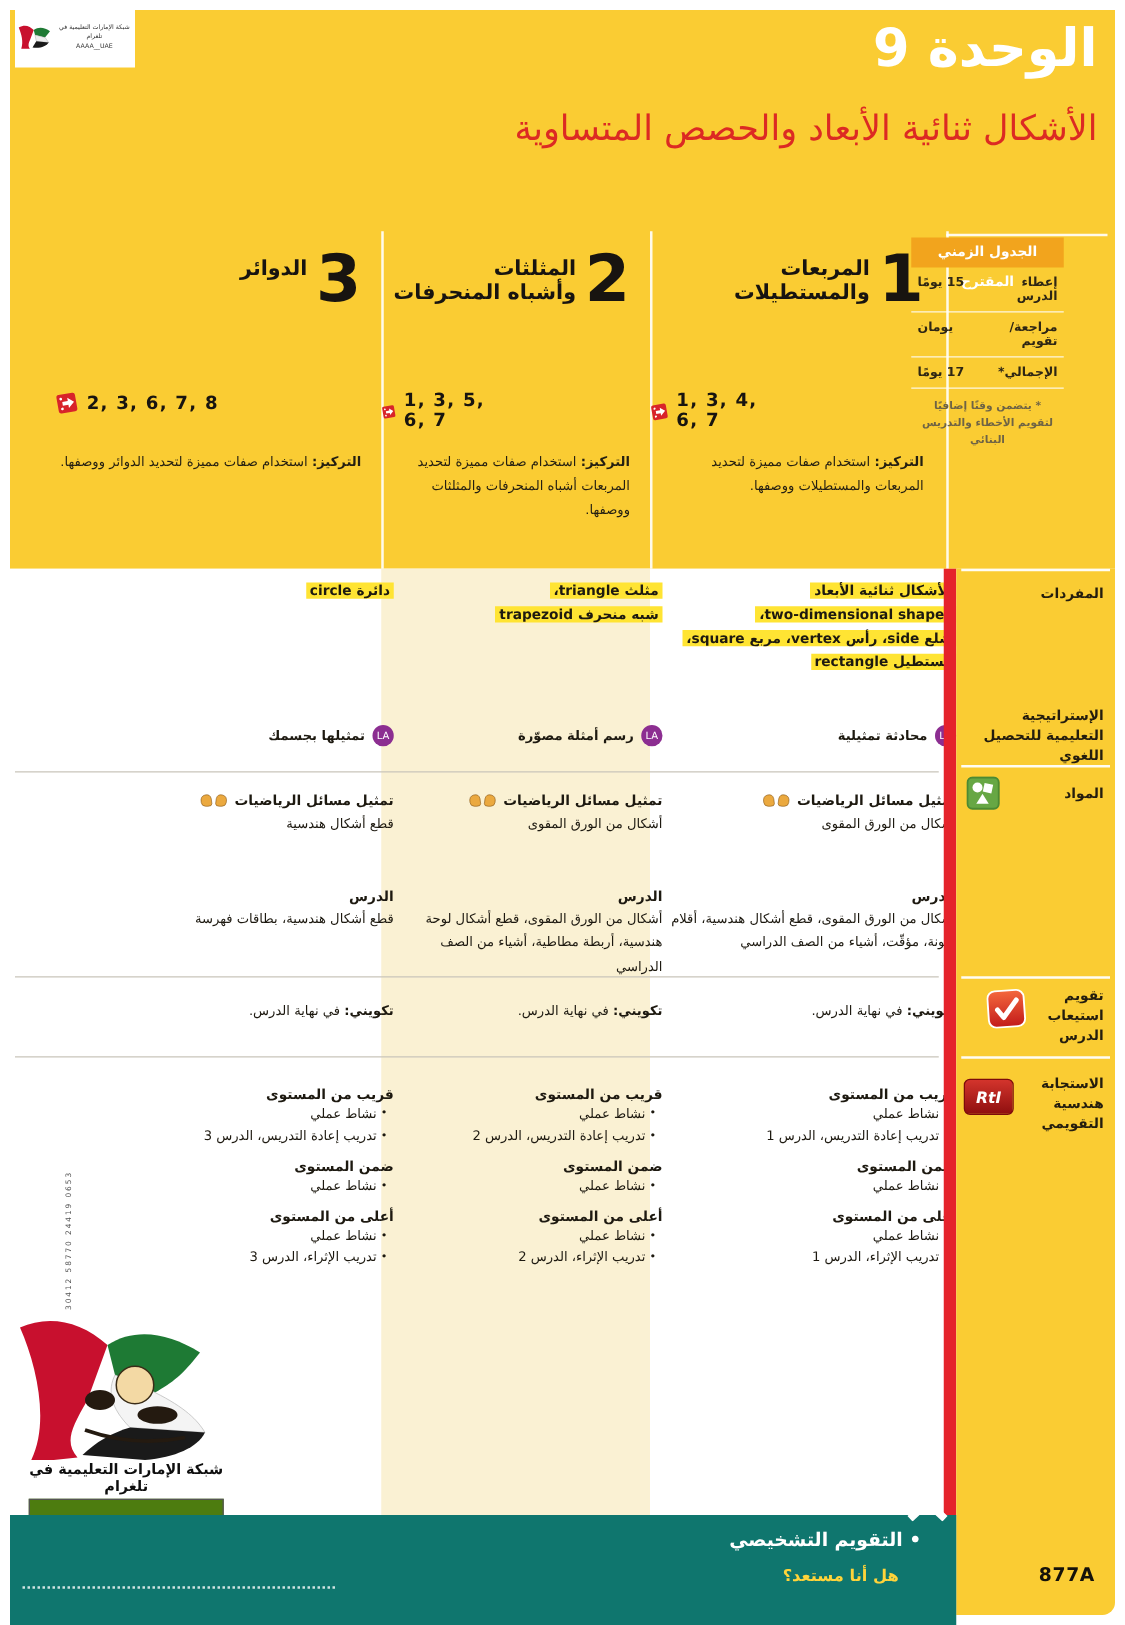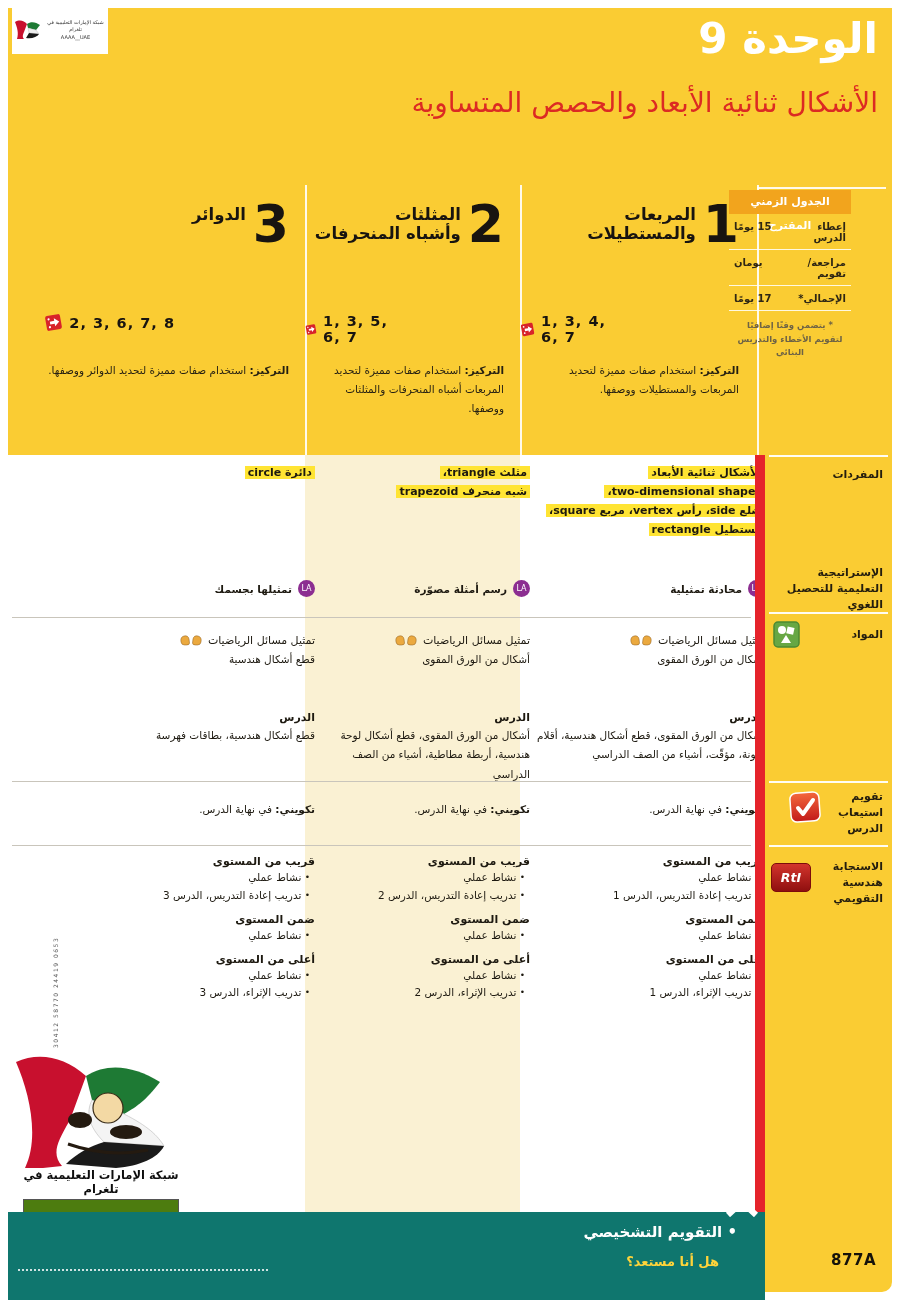--- a/index.html
+++ b/index.html
@@ -38,27 +38,27 @@
   .cream{position:absolute;left:297px;top:0;width:215px;height:100%;background:#FAF1D3}
   .red-vbar{position:absolute;left:755px;top:455px;width:10px;height:757px;background:#E5232B}
   .crow{position:absolute;left:0;right:0}
   .cell{position:absolute;top:0;bottom:0;direction:rtl;text-align:right;padding:0 14px 0 10px;color:#1d1910}
   .hdiv{position:absolute;left:4px;right:4px;height:1px;background:#c9c5bb}
   .vline{height:19px;line-height:19px;white-space:nowrap}
   .hl{background:#FFE433;padding:0 3px;font-weight:bold;font-size:11px}
   .strat{display:flex;direction:rtl;align-items:center;gap:6px;padding-top:13px;font-size:10.5px;font-weight:bold}
   .la{width:17px;height:17px;border-radius:50%;background:#8C2E91;color:#fff;font-size:8px;font-weight:normal;
       display:inline-flex;align-items:center;justify-content:center;flex:0 0 auto}
-  .mat-title{display:flex;direction:rtl;align-items:center;gap:5px;font-size:11px;font-weight:normal;padding-top:8px}
+  .mat-title{display:flex;direction:rtl;align-items:center;gap:5px;font-size:11px;font-weight:bold;padding-top:8px}
   .mat-text{font-size:10.5px;margin-top:6px}
   .les-label{font-size:11px;font-weight:bold;padding-top:4px}
   .les-text{font-size:10.5px;line-height:1.85;margin-top:2px}
   .assess{font-size:10.5px;padding-top:12px}
   .rti-h{font-size:11px;font-weight:bold;margin:8px 0 1px}
-  .rti-h:first-child{margin-top:2px}
+  .rti-h:first-child{margin-top:16px}
   .rti-b{font-size:10.5px;line-height:1.7;padding-right:5px}
   .blt{font-size:9px;vertical-align:1px}
   
   .footer-red{position:absolute;left:8px;top:1212px;width:757px;height:104px;background:#0f766e;z-index:3}
   .diag-title{position:absolute;right:28px;top:11px;direction:rtl;color:#fff;font-weight:bold;font-size:15px}
   .diag-q{position:absolute;right:46px;top:42px;direction:rtl;color:#FFD43A;font-weight:bold;font-size:13px}
   .dots{position:absolute;left:10px;top:57px;width:250px;border-top:2px dotted rgba(255,255,255,.8)}
   .chev{position:absolute;right:6px;top:-13px}
   
   .logo{position:absolute;left:8px;top:1048px;width:186px;z-index:2}

